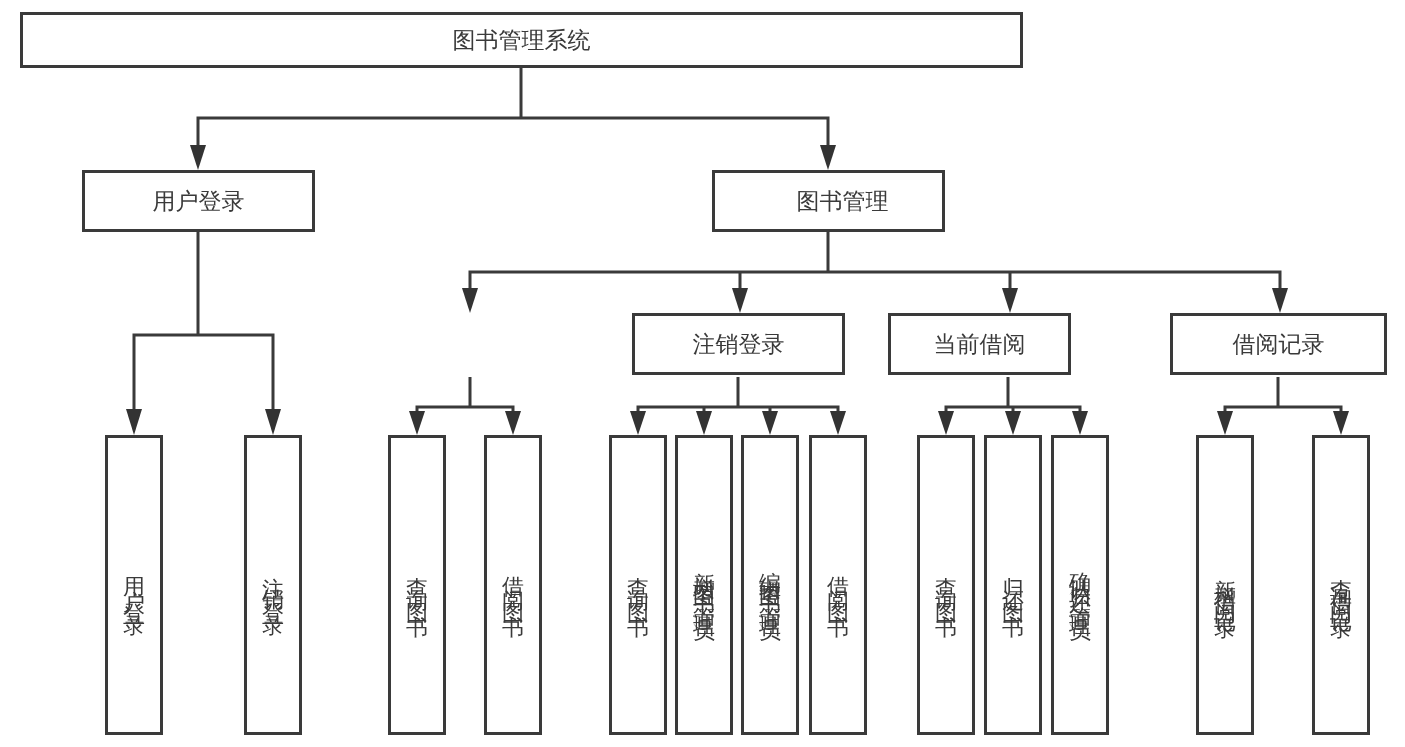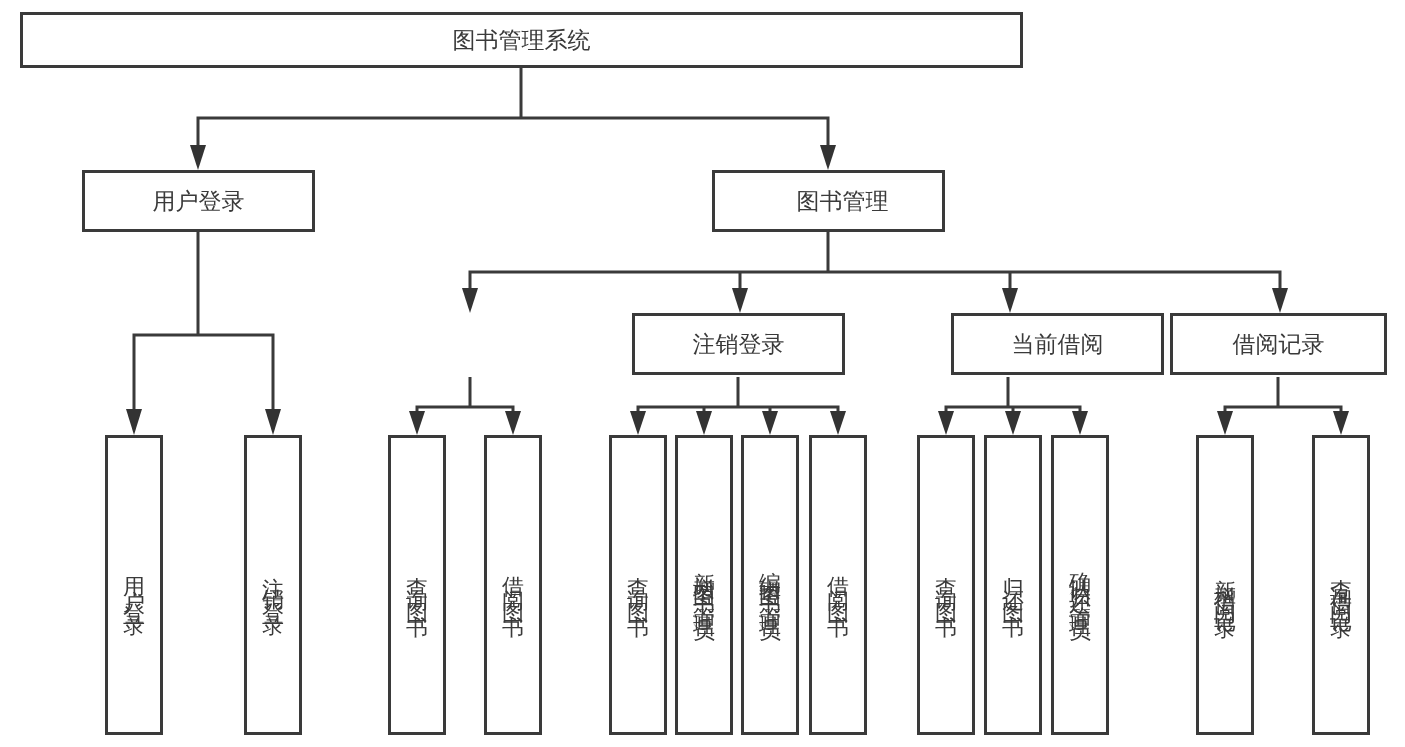--- a/index.html
+++ b/index.html
@@ -25,21 +25,21 @@
     color:var(--text);
     z-index:2;
   }
   .node span{white-space:nowrap;}
   .root-box{left:20px;top:12px;width:1003px;height:56px;font-size:23px;}
   .h-box{height:62px;font-size:23px;}
   #n-user-login   {left:82px; top:170px;width:233px;}
   #n-book-mgmt    {left:712px;top:170px;width:233px;padding-left:28px;}
   #n-new-book     {left:363px;top:313px;width:214px;}
   #n-book-borrow  {left:632px;top:313px;width:213px;}
-  #n-current      {left:951px;top:313px;width:213px;}
+  #n-current      {left:888px;top:313px;width:183px;}
   #n-records      {left:1170px;top:313px;width:217px;}
   .leaf{
     position:absolute;
     top:435px;width:58px;height:300px;
     box-sizing:border-box;
     border:3px solid var(--line);
     background:#ffffff;
     display:flex;align-items:center;justify-content:center;
     z-index:2;
   }

